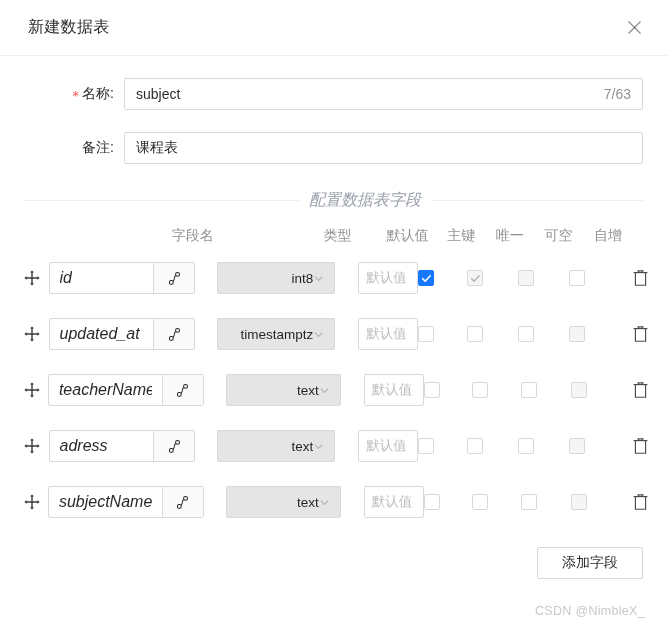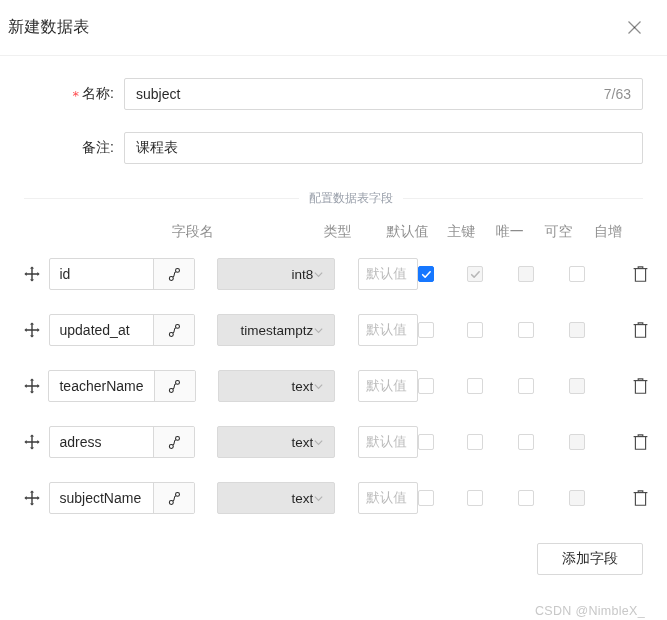--- a/index.html
+++ b/index.html
@@ -16,21 +16,21 @@
     overflow: hidden;
     position: relative;
   }
 
   
   .modal-header {
     height: 56px;
     border-bottom: 1px solid #f0f0f0;
     display: flex;
     align-items: center;
-    padding: 0 22px 0 8px;
+    padding: 0 22px 0 28px;
     box-sizing: border-box;
   }
   .modal-title {
     font-size: 16px;
     font-weight: 500;
     color: rgba(0,0,0,0.85);
     letter-spacing: 0.3px;
     flex: 1;
   }
   .close-btn {
@@ -98,21 +98,22 @@
     color: rgba(0,0,0,0.45);
     margin-left: 20px;
   }
 
   
   .divider {
     display: flex;
     align-items: center;
     margin: 26px 24px 0 24px;
     color: rgba(0,0,0,0.45);
-    font-size: 12px;
+    font-size: 16px;
+    font-style: italic;
   }
   .divider .line {
     flex: 1;
     height: 1px;
     background: #f0f0f0;
   }
   .divider .line.left { flex: 0 0 auto; width: 275px; }
   .divider .dtext {
     padding: 0 10px;
     white-space: nowrap;
@@ -181,25 +182,26 @@
     overflow: hidden;
     background: #fff;
     box-sizing: border-box;
     width: 100%;
   }
   .input-group .gi {
     flex: 1;
     display: flex;
     align-items: center;
     padding: 0 10px;
-    font-size: 14px;
+    font-size: 16px;
     color: rgba(0,0,0,0.85);
     overflow: hidden;
     white-space: nowrap;
     min-width: 0;
+    font-style: italic;
   }
   .input-group .gi span {
     overflow: hidden;
     text-overflow: clip;
     white-space: nowrap;
     display: block;
   }
   .input-group .addon {
     width: 40px;
     border-left: 1px solid #d9d9d9;

